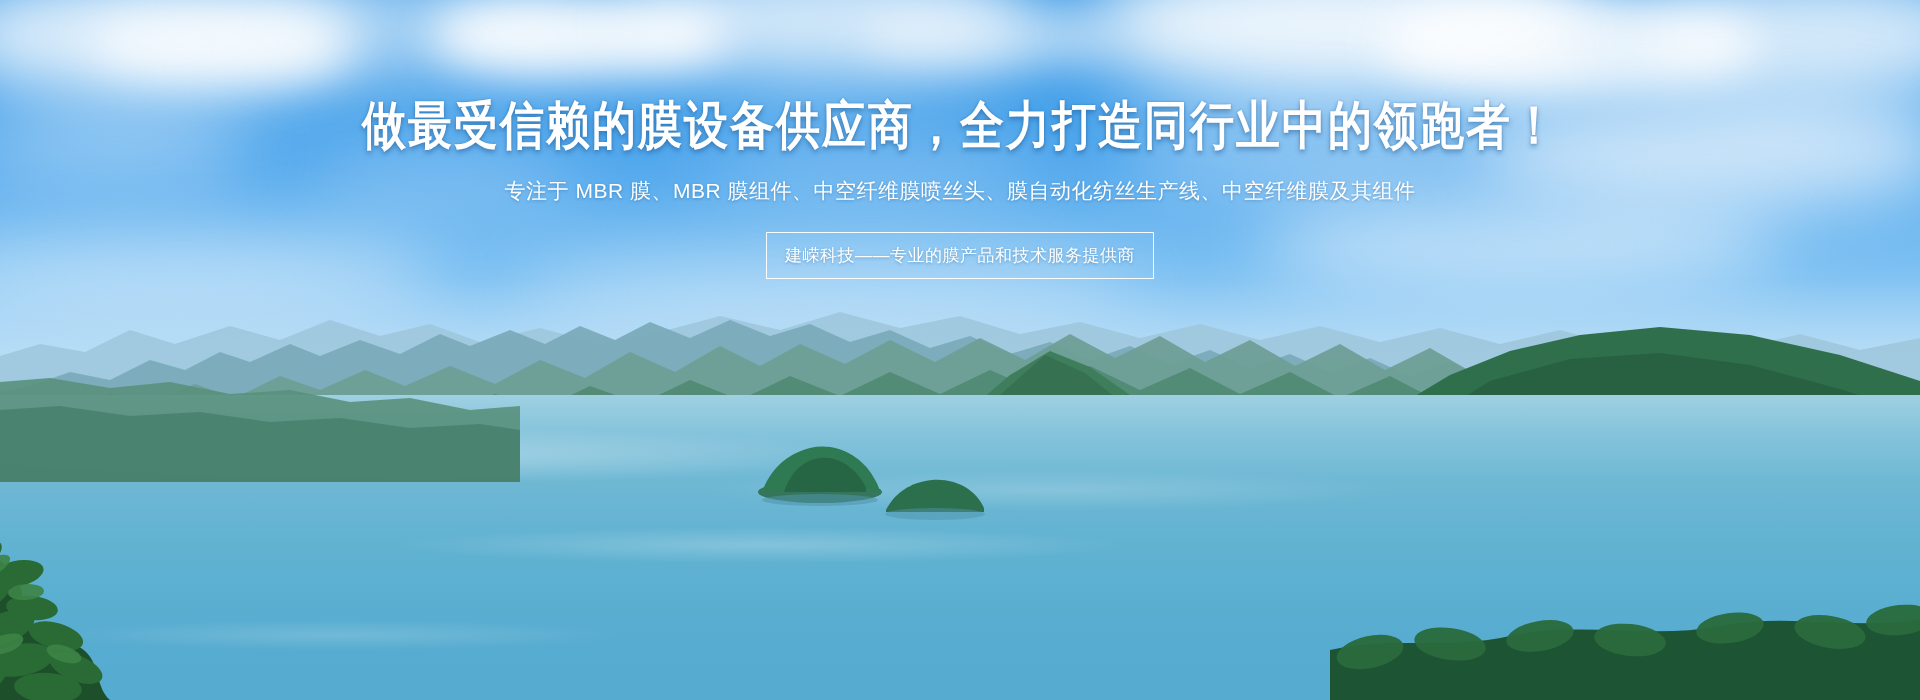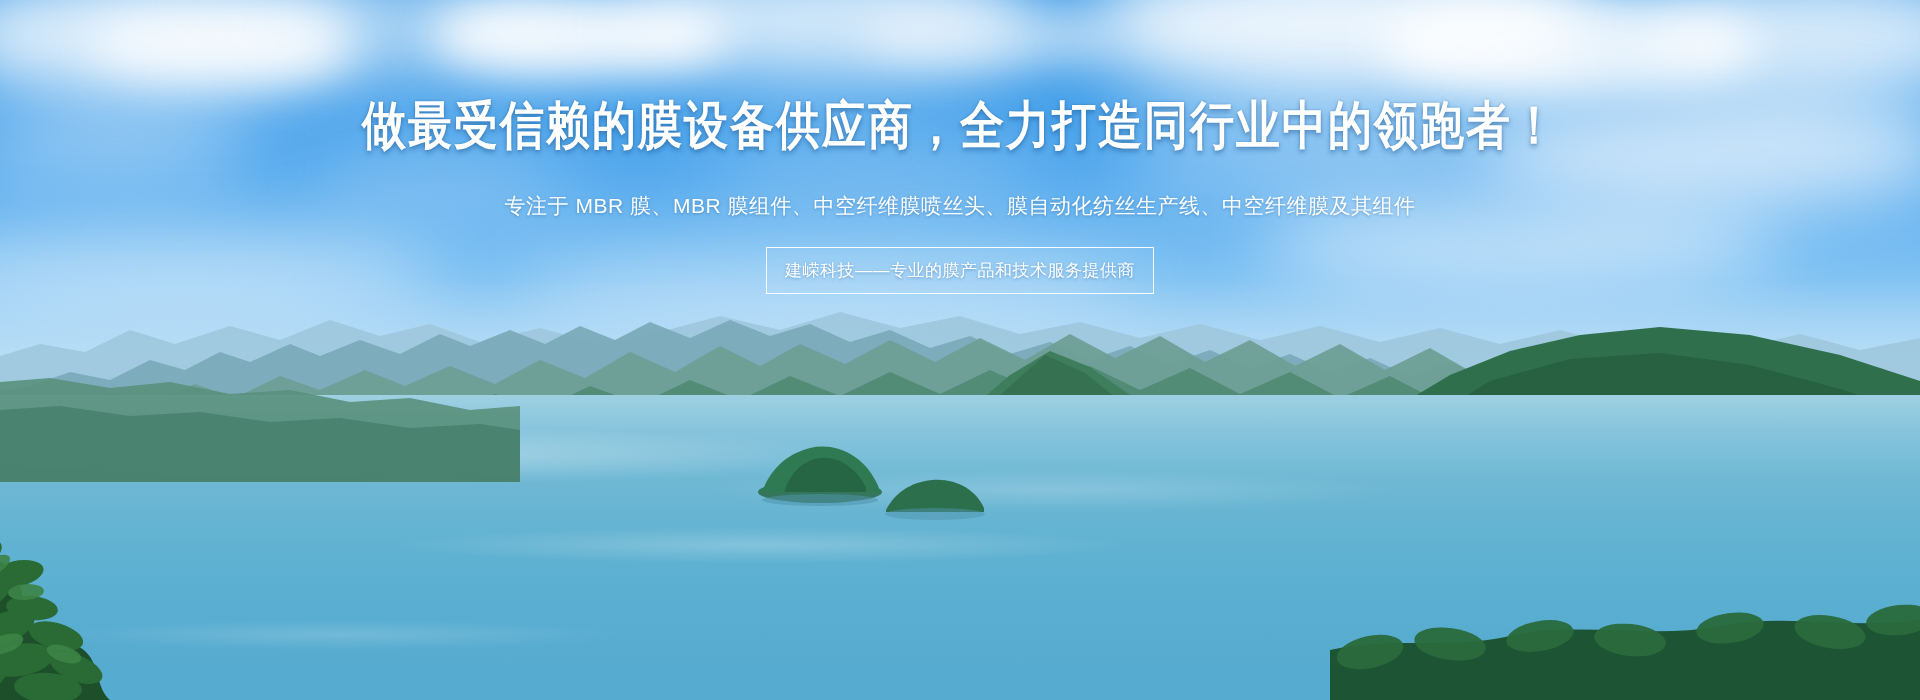--- a/index.html
+++ b/index.html
@@ -59,21 +59,21 @@
     font-size:44px;line-height:1.12;
     font-weight:bold;color:#ffffff;
     letter-spacing:2px;
     white-space:nowrap;
     text-shadow:0 2px 5px rgba(20,80,140,.45), 0 0 2px rgba(20,80,140,.35);
     pointer-events:auto;
     transform:scaleY(1.18);
     transform-origin:center top;
   }
   .subhead{
-    margin-top:46px;
+    margin-top:31px;
     font-size:21px;line-height:1.4;color:#ffffff;
     letter-spacing:.5px;white-space:nowrap;
     text-shadow:0 1px 3px rgba(20,80,140,.40);
     pointer-events:auto;
   }
   .tagbox{
     margin-top:26px;
     border:1px solid rgba(255,255,255,.95);
     padding:11px 18px;
     font-size:17px;color:#ffffff;letter-spacing:.5px;

